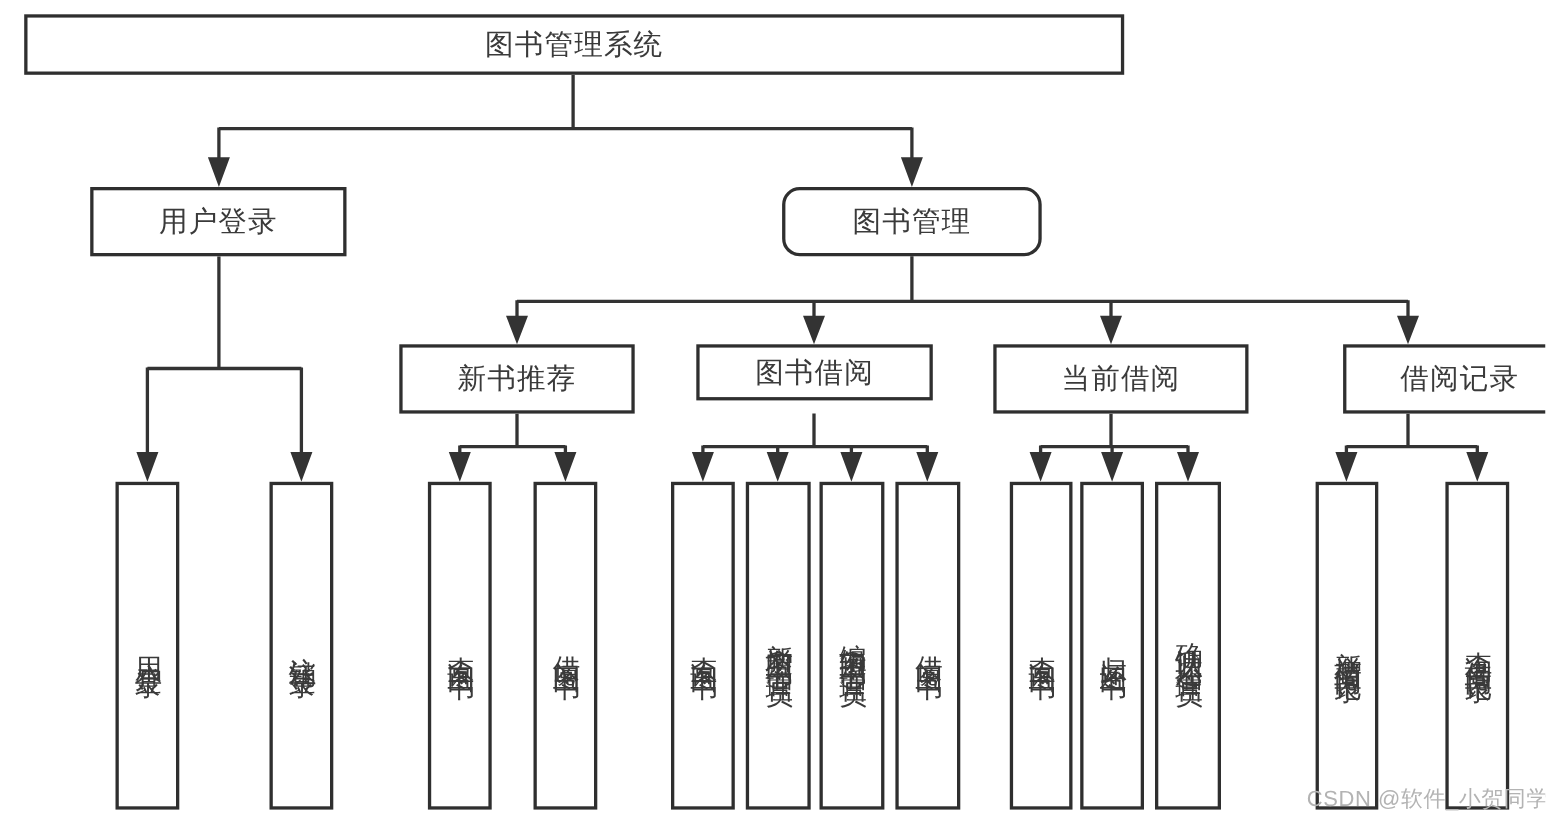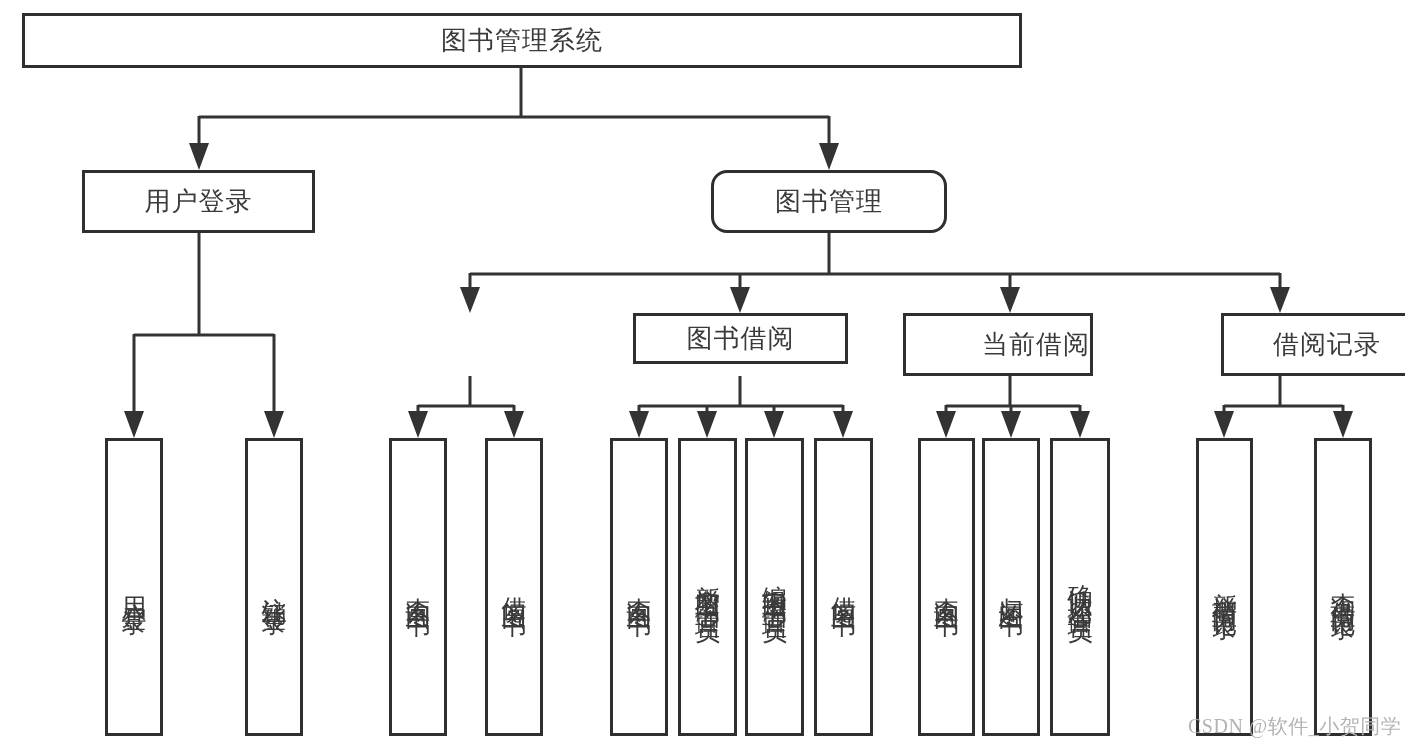--- a/index.html
+++ b/index.html
@@ -1,21 +1,21 @@
 <!DOCTYPE html>
 <html><head>
 <meta charset="utf-8">
 <style>
   html, body { margin: 0; padding: 0; background: #ffffff; }
   .stage {
     position: relative;
     width: 1405px;
     height: 747px;
     background: #ffffff;
-    font-family: Liberation Serif, serif;
+    font-family: Liberation Sans, sans-serif;
     overflow: hidden;
   }
   svg.connectors {
     position: absolute;
     left: 0; top: 0;
     width: 1405px; height: 747px;
   }
   .hnode {
     position: absolute;
     box-sizing: border-box;
@@ -100,24 +100,27 @@
     <span>图书管理系统</span>
   </div>
 
   <div class="hnode" style="left:82px; top:170px; width:233px; height:63px;">
     <span>用户登录</span>
   </div>
   <div class="hnode" style="left:711px; top:170px; width:236px; height:63px;border-radius:16px;">
     <span>图书管理</span>
   </div>
 
+  <div class="hnode" style="left:363px; top:313px; width:214px; height:63px;">
+    <span>新书推荐</span>
+  </div>
   <div class="hnode" style="left:633px; top:313px; width:215px; height:51px;">
     <span>图书借阅</span>
   </div>
-  <div class="hnode" style="left:903px; top:313px; width:190px; height:63px;justify-content:flex-end;">
+  <div class="hnode" style="left:903px; top:313px; width:232px; height:63px;">
     <span>当前借阅</span>
   </div>
   <div class="hnode" style="left:1221px; top:313px; width:212px; height:63px;">
     <span>借阅记录</span>
   </div>
 
   <div class="vnode" style="left:105px; width:58px;">
     <span class="vtext">用户登录</span>
   </div>
   <div class="vnode" style="left:245px; width:58px;">

